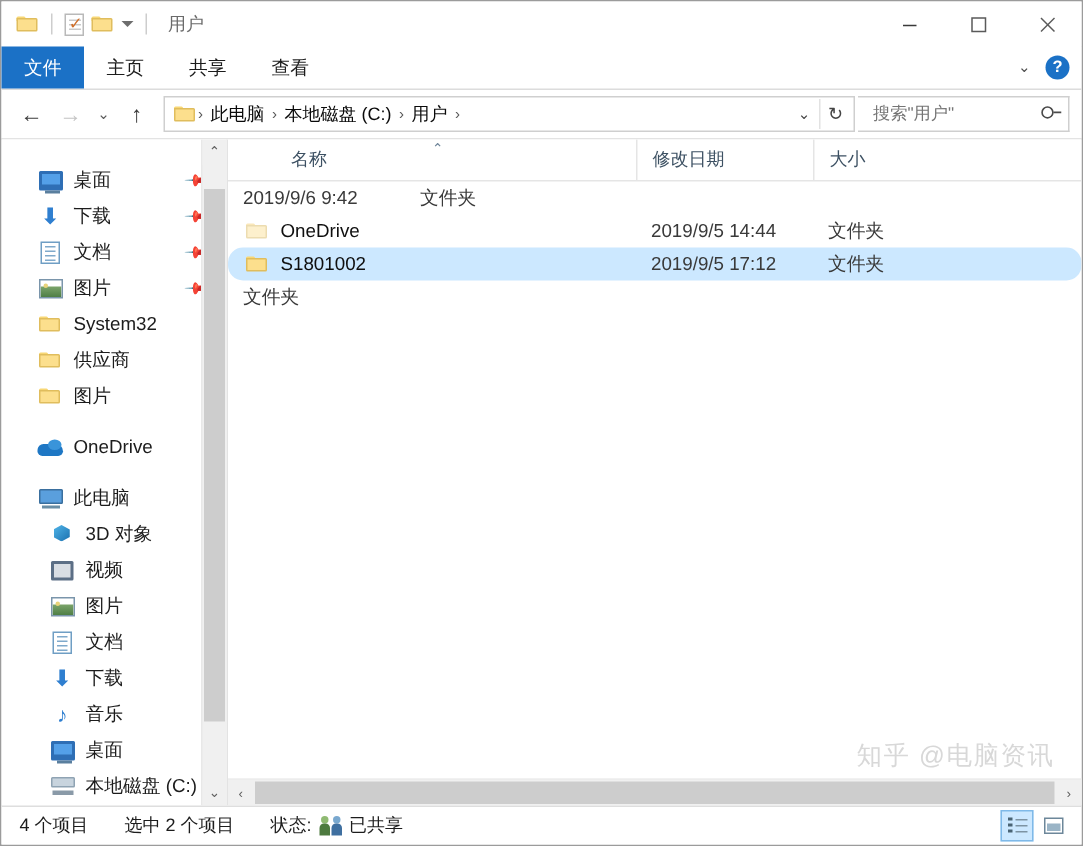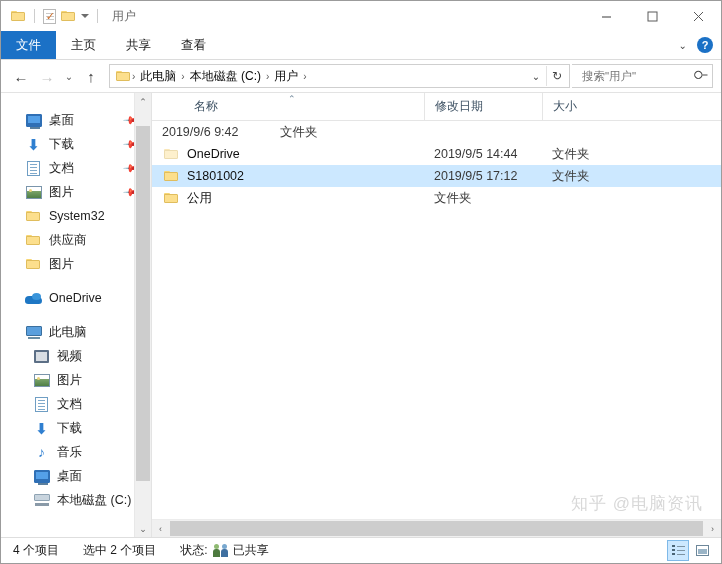--- a/index.html
+++ b/index.html
@@ -97,21 +97,21 @@
   .colhead{height:27px;display:flex;align-items:center;border-bottom:1px solid #e5e5e5;font-size:12px;color:#3d5163;flex:0 0 auto;position:relative;}
   .col{height:27px;display:flex;align-items:center;padding-left:10px;border-left:1px solid #e5e5e5;box-sizing:border-box;position:relative;}
   .col:first-child{border-left:none;padding-left:42px;}
   .col.name{width:272px;}
   .col.date{width:118px;}
   .col.type{width:92px;}
   .col.size{width:70px;}
   .sortcaret{position:absolute;left:50%;top:1px;color:#6d8498;font-size:9px;}
   .rows{flex:1;overflow:hidden;}
   .row{height:22px;display:flex;align-items:center;font-size:12.5px;color:#0f0f0f;}
-  .row.selected{background:#cce8ff;}
+  .row.selected{background:#cce8ff;border-radius:10px;}
   .cell{display:flex;align-items:center;overflow:hidden;white-space:nowrap;}
   .cell.name{width:272px;padding-left:12px;box-sizing:border-box;}
   .cell.name .folder-ico{margin-right:8px;flex:0 0 15px;}
   .cell.date{width:118px;padding-left:10px;box-sizing:border-box;color:#3a3a3a;}
   .cell.type{width:92px;padding-left:10px;box-sizing:border-box;color:#3a3a3a;}
   .cell.size{width:70px;padding-left:10px;box-sizing:border-box;color:#3a3a3a;}
   .hscroll{height:17px;flex:0 0 17px;background:#f0f0f0;display:flex;align-items:center;position:relative;border-top:1px solid #ececec;}
   .hscroll .arw{width:17px;height:17px;display:flex;align-items:center;justify-content:center;color:#606060;font-size:9px;}
   .hscroll .arw.right{position:absolute;right:0;}
   .hscroll .thumb{position:absolute;left:18px;right:18px;top:1px;bottom:1px;background:#cdcdcd;}
@@ -289,20 +289,26 @@
         <div class="navgap"></div>
 
         <div class="navitem">
           <span class="nicon">
               <span class="ico-pc"></span>
             </span>
           <span class="ntext">此电脑</span>
         </div>
         <div class="navitem lvl2">
           <span class="nicon">
+              <span class="ico-3d"></span>
+            </span>
+          <span class="ntext">3D 对象</span>
+        </div>
+        <div class="navitem lvl2">
+          <span class="nicon">
               <span class="ico-video">
                 <i></i>
               </span>
             </span>
           <span class="ntext">视频</span>
         </div>
         <div class="navitem lvl2">
           <span class="nicon">
               <span class="ico-pic">
                 <i></i>
@@ -385,24 +391,20 @@
         <div class="row selected">
           <div class="cell name">
             <span class="folder-ico"></span>
             <span>S1801002</span>
           </div>
           <div class="cell date">2019/9/5 17:12</div>
           <div class="cell type">文件夹</div>
           <div class="cell size"></div>
         </div>
         <div class="row">
-          <div class="cell name">
-            <span class="folder-ico"></span>
-            <span>公用</span>
-          </div>
           <div class="cell type">文件夹</div>
           <div class="cell size"></div>
         </div>
       </div>
 
       <div class="hscroll">
         <div class="arw">‹</div>
         <div class="thumb"></div>
         <div class="arw right">›</div>
       </div>

